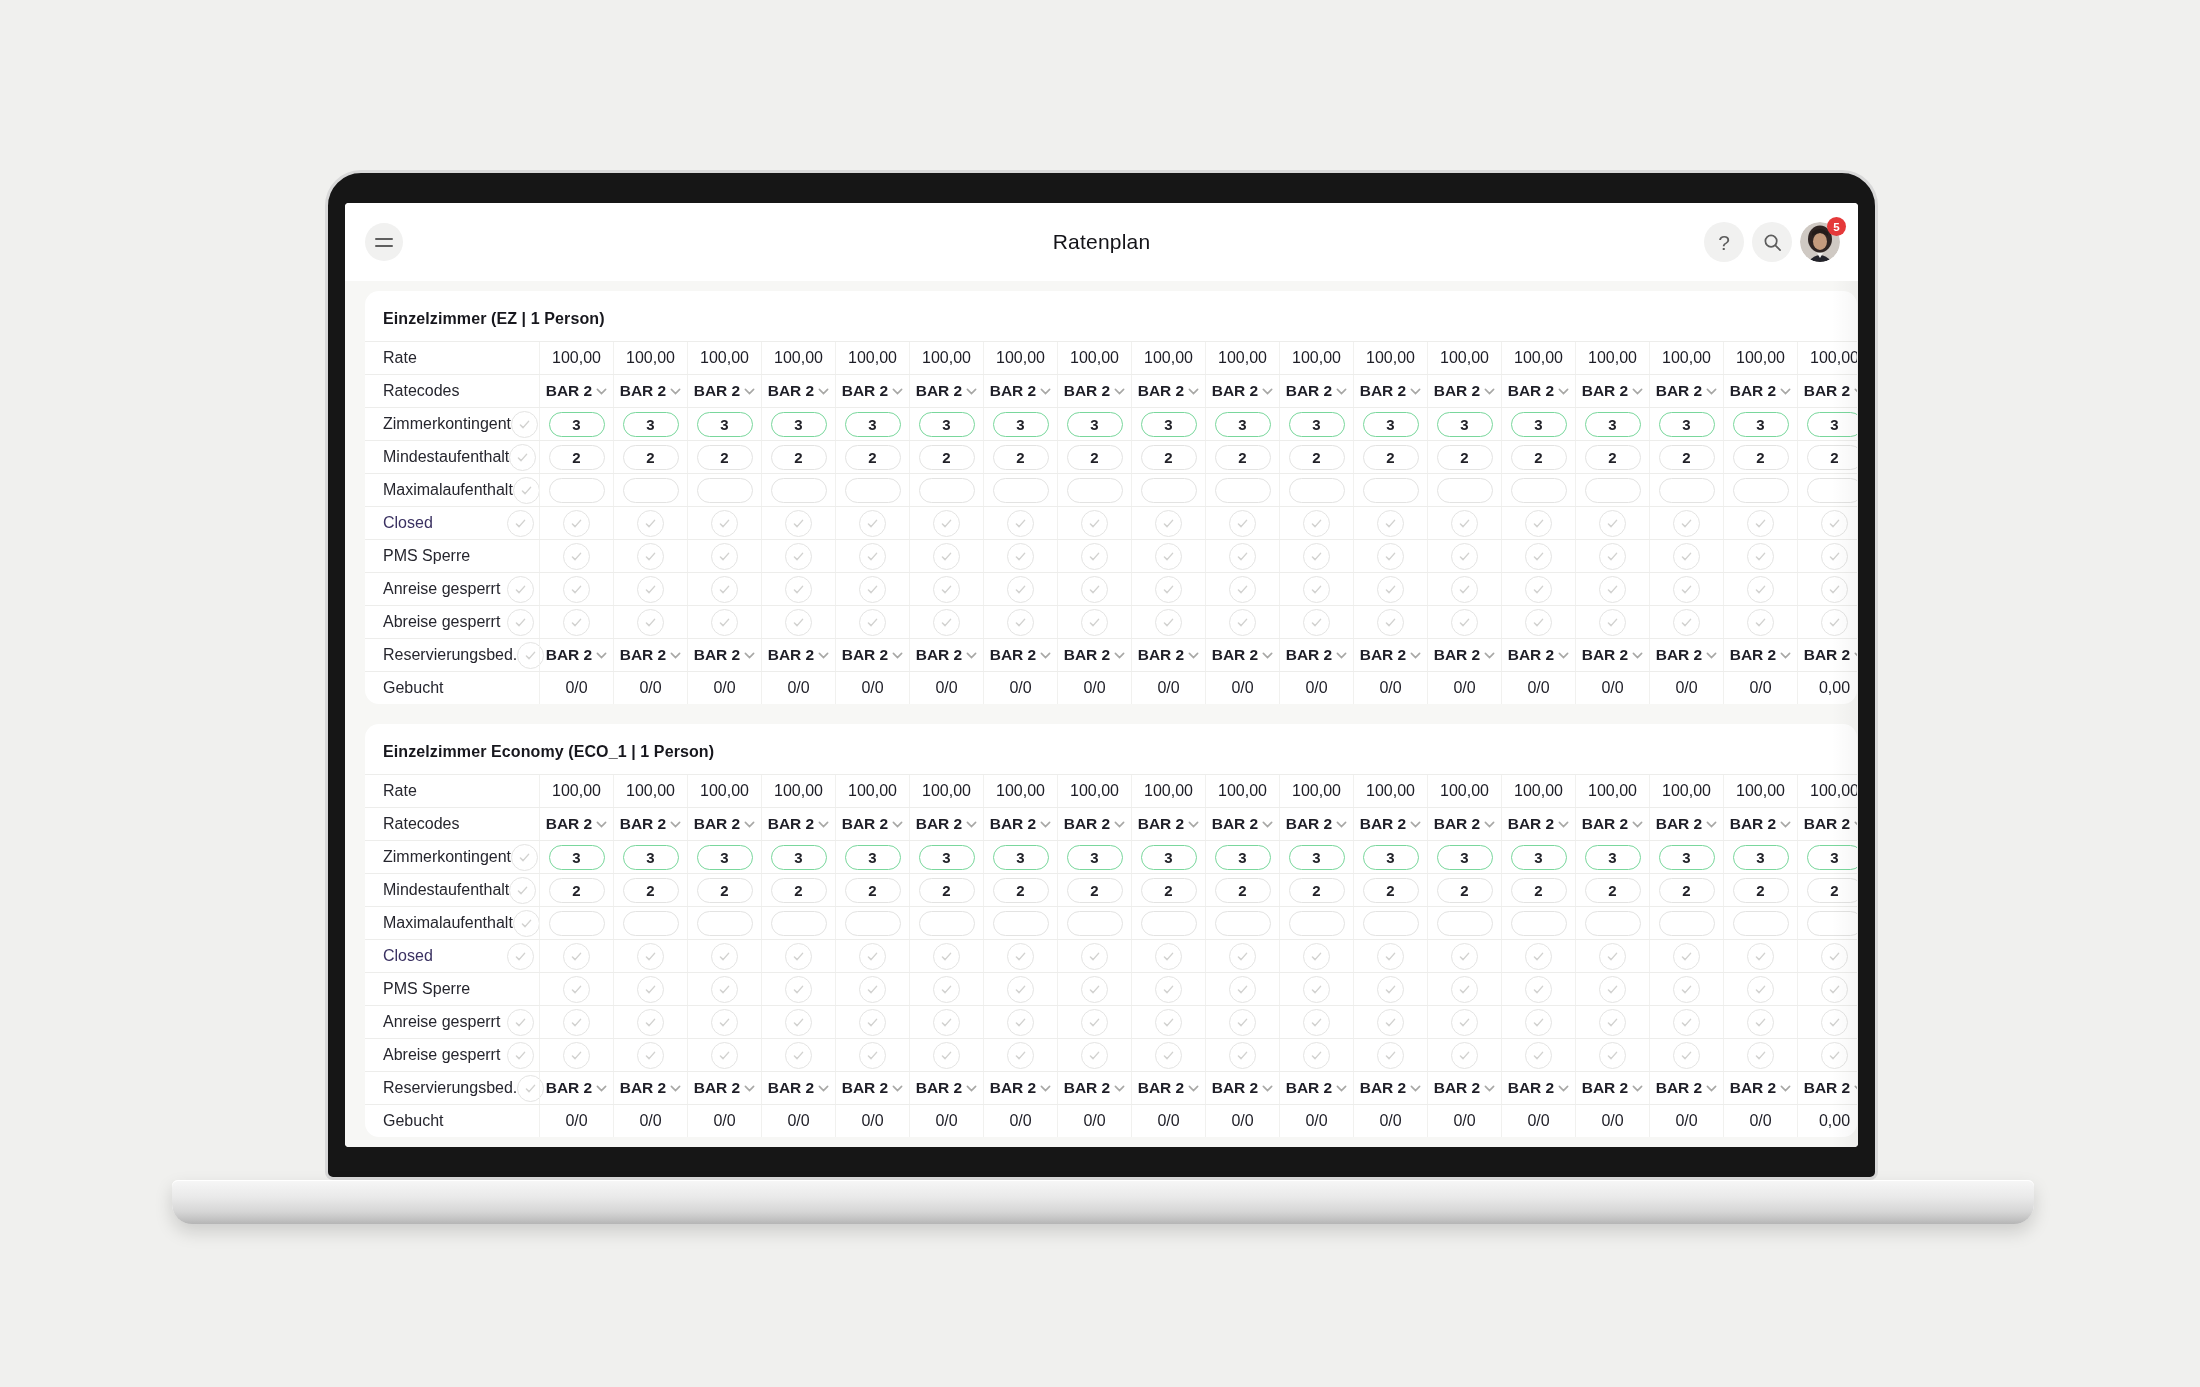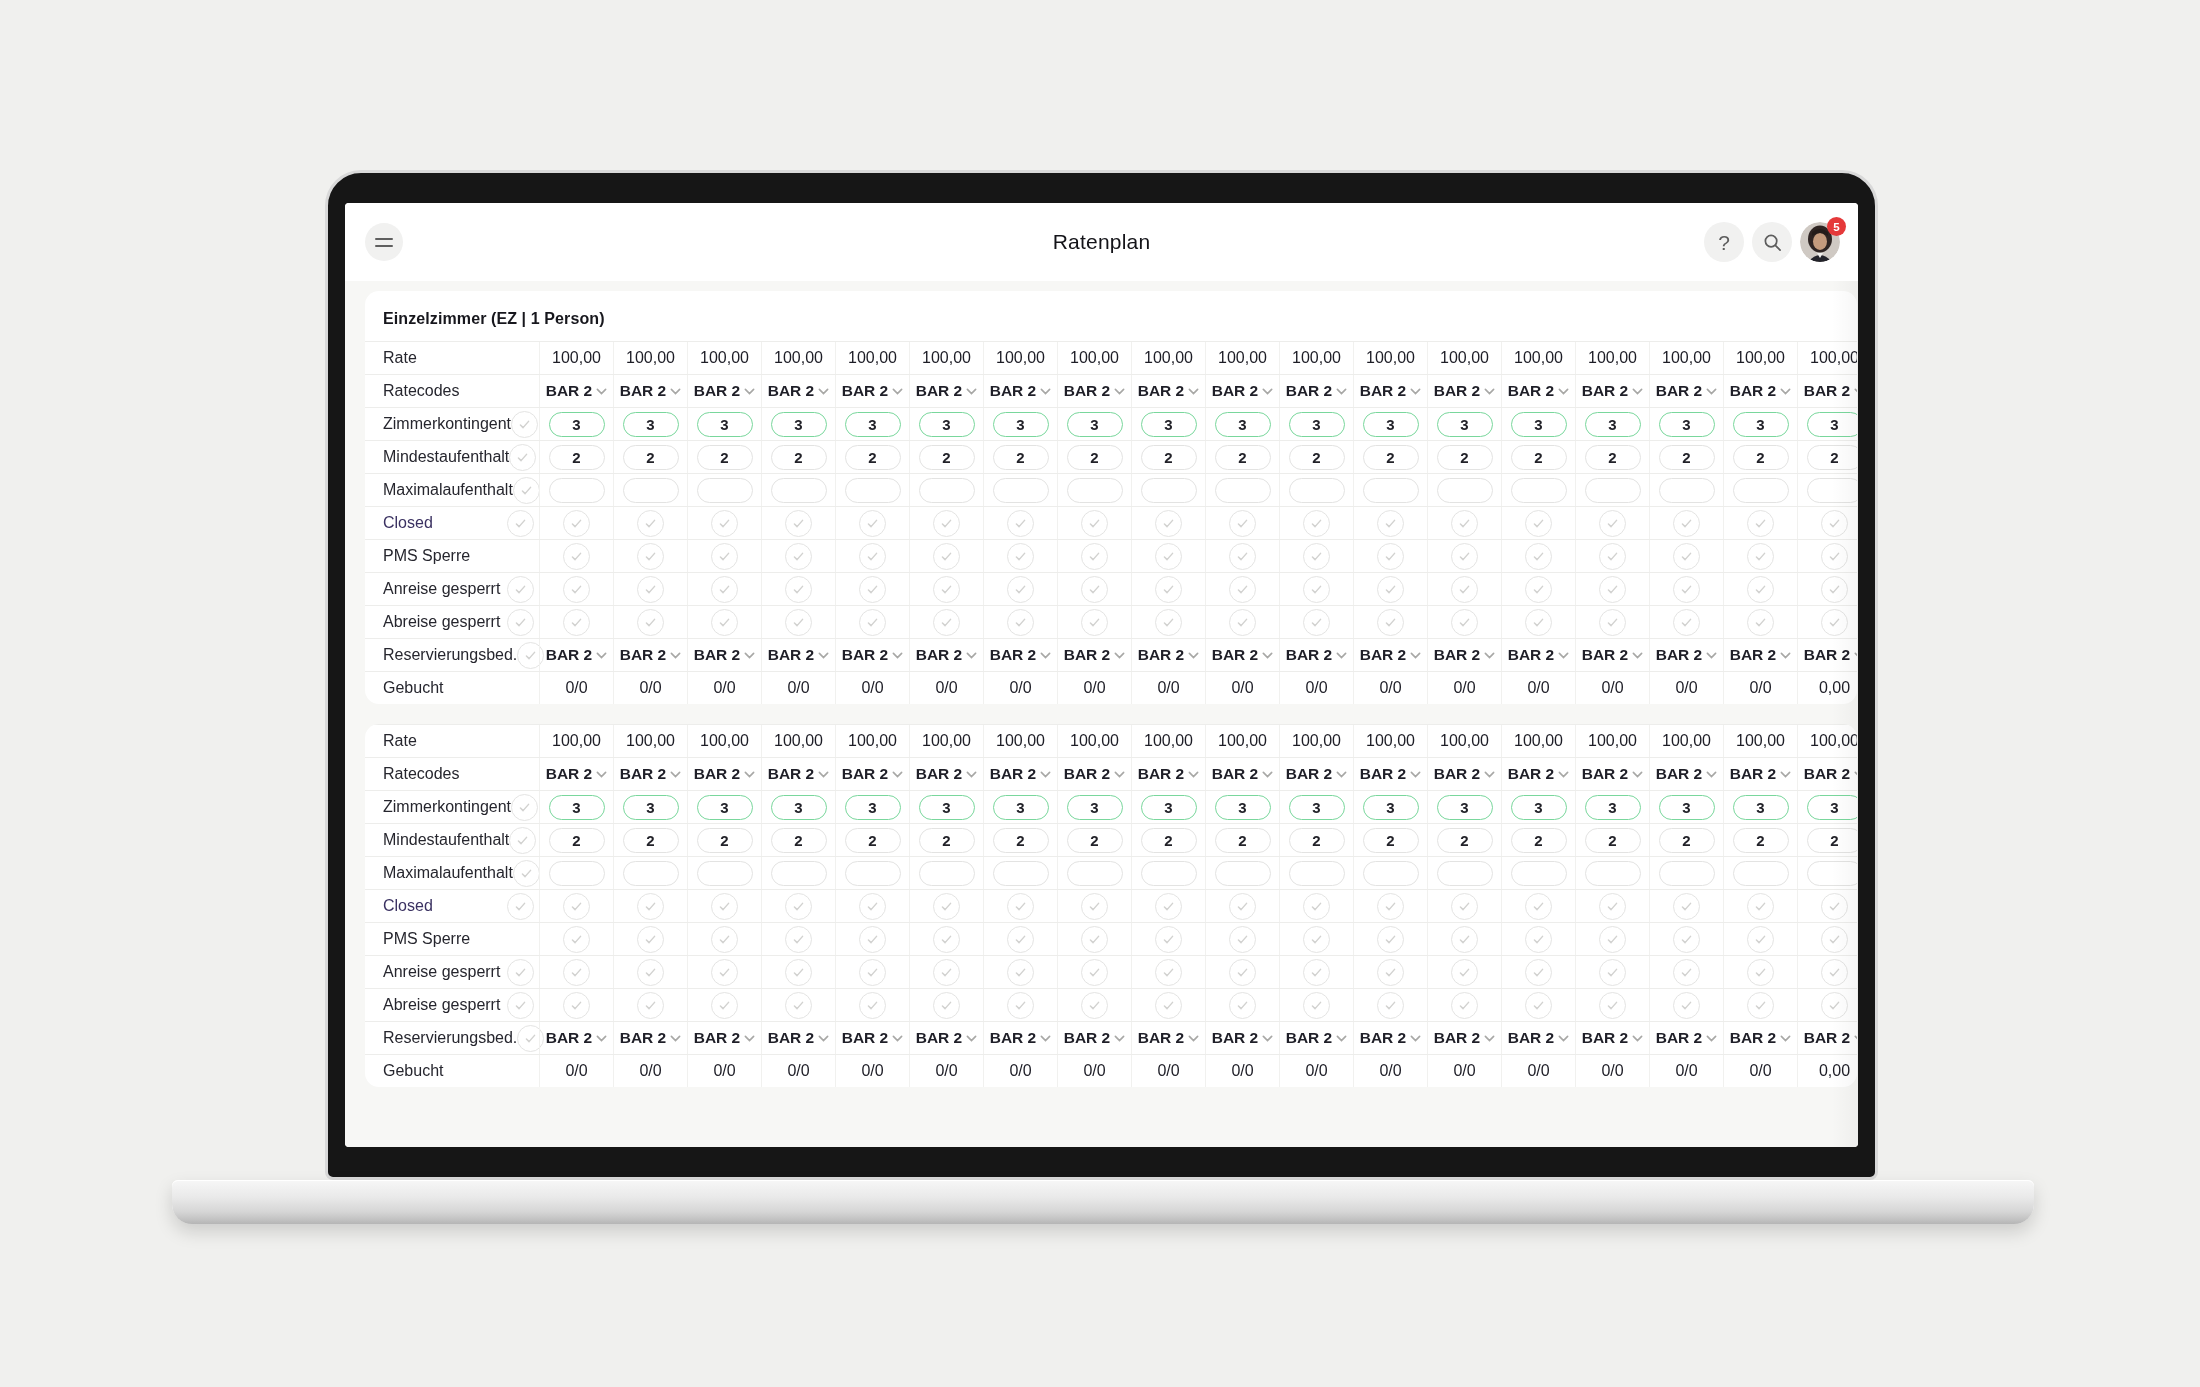--- a/index.html
+++ b/index.html
@@ -1285,20 +1285,21 @@
                 <div class="cell">
                   <span class="val">0/0</span>
                 </div>
                 <div class="cell">
                   <span class="val">0,00</span>
                 </div>
               </div>
             </div>
         </section>
         <section class="card">
+          <h2 class="card-title">Einzelzimmer Economy (ECO_1 | 1 Person)</h2>
           <div class="table">
               <div class="row">
                 <div class="label-cell">
                   <span class="lab">Rate</span>
                 </div>
                 <div class="cell">
                   <span class="val">100,00</span>
                 </div>
                 <div class="cell">
                   <span class="val">100,00</span>

